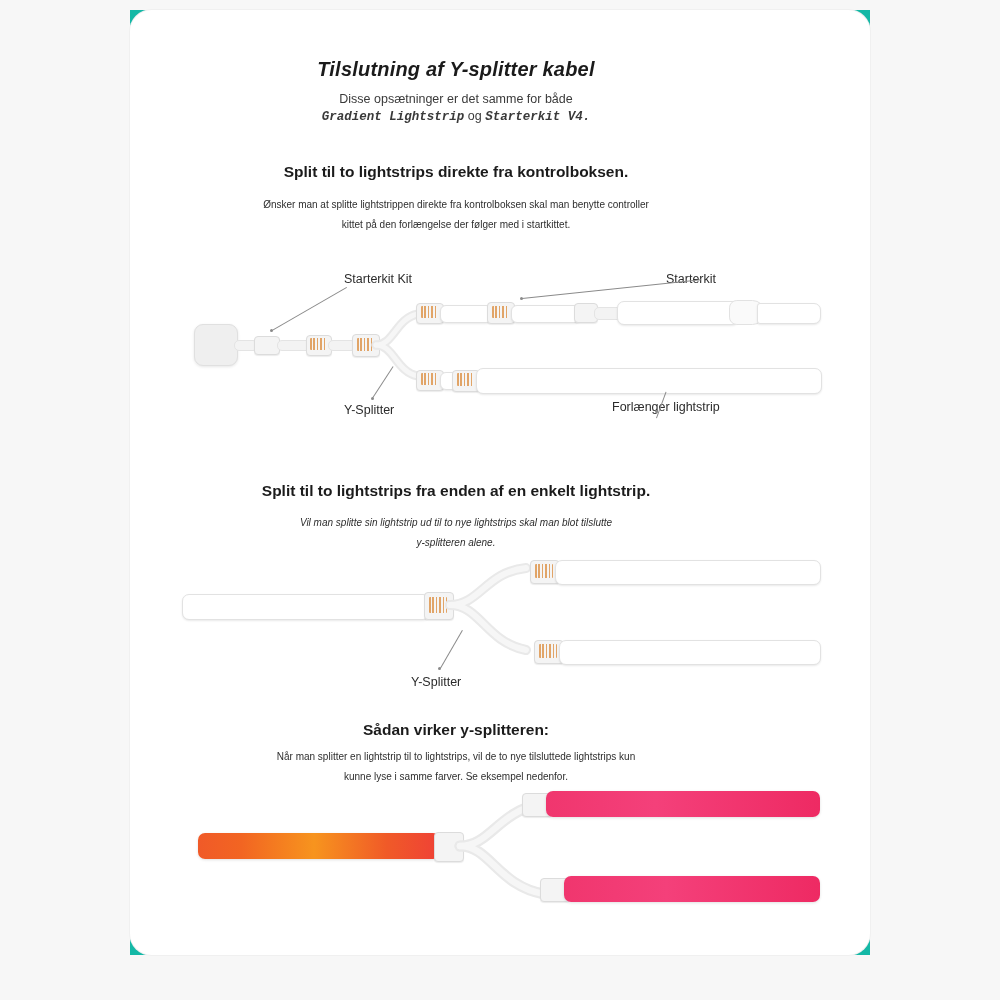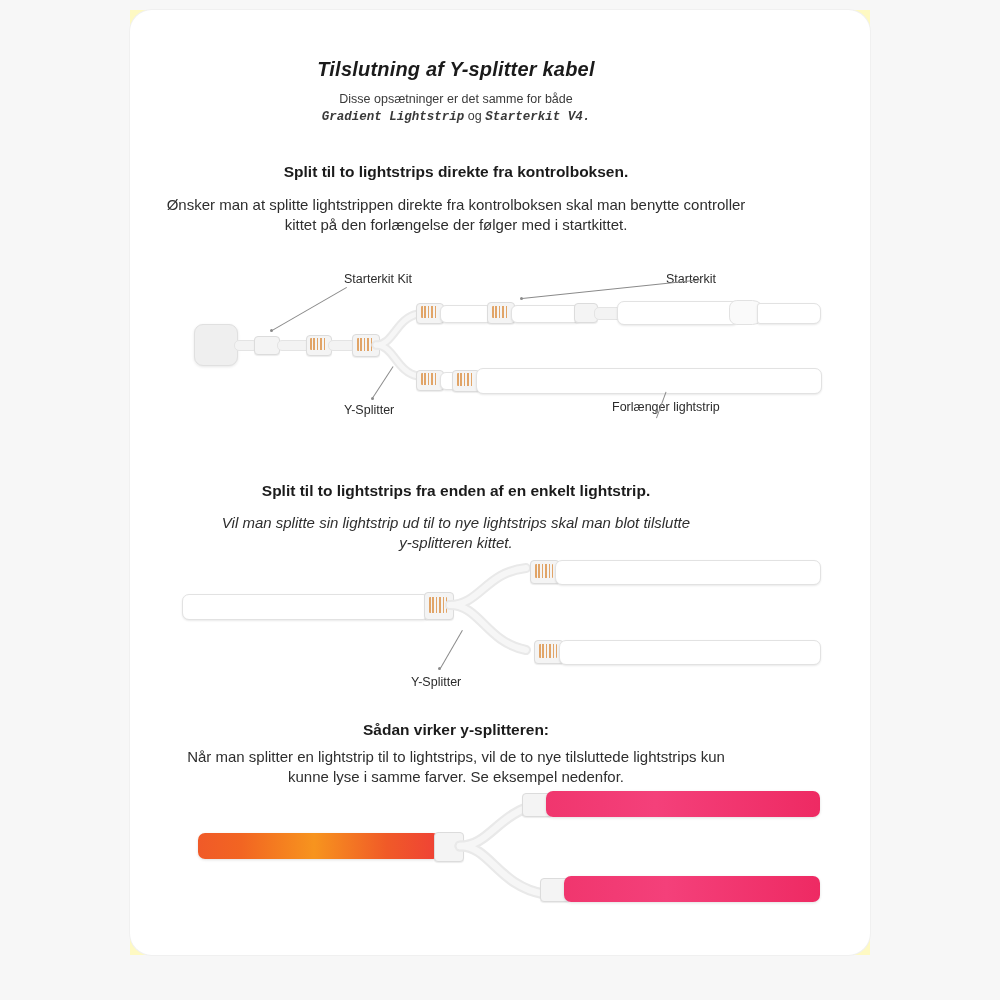--- a/index.html
+++ b/index.html
@@ -11,21 +11,21 @@
     width: 1000px;
     height: 1000px;
     font-family: "Liberation Sans", sans-serif;
     color: #222222;
     overflow: hidden;
   }
   #page {
     position: relative;
     width: 912px;
     height: 1000px;
-    background: #fef9c3;
+    background: #14b8a6;
   }
   
   .card {
     position: absolute;
     left: 130px;
     top: 10px;
     width: 740px;
     height: 945px;
     background: #ffffff;
     border-radius: 22px;
@@ -80,21 +80,21 @@
     left: 0; right: 0;
     text-align: center;
     font-size: 15.5px;
     font-weight: bold;
     color: #1b1b1b;
   }
   .section-body {
     position: absolute;
     left: 0; right: 0;
     text-align: center;
-    font-size: 15px;
+    font-size: 10px;
     line-height: 20px;
     color: #2e2e2e;
   }
   .callout {
     position: absolute;
     font-size: 12.5px;
     color: #2b2b2b;
     white-space: nowrap;
   }
 
@@ -246,21 +246,21 @@
   <div class="leader" style="left:372px; top:398px; width:38px; transform:rotate(-57deg);"></div>
   <div class="dot" style="left:371px; top:397px;"></div>
 
   <div class="callout" style="left:612px; top:400px;">Forlænger lightstrip</div>
   <div class="leader" style="left:656px; top:418px; width:28px; transform:rotate(-70deg);"></div>
   <div class="dot" style="left:655px; top:410px;"></div>
 
   <div class="section-heading" style="top:482px;">Split til to lightstrips fra enden af en enkelt lightstrip.</div>
   <div class="section-body" style="top:513px;font-style:italic;">
     <span>Vil man splitte sin lightstrip ud til to nye lightstrips skal man blot tilslutte</span><br>
-    <span>y-splitteren kittet.</span>
+    <span>y-splitteren alene.</span>
   </div>
 
   <div class="strip" style="left:182px; top:594px; width:246px; height:24px;"></div>
   <div class="connector" style="left:424px; top:592px; width:28px; height:26px;"></div>
   <div class="pins" style="left:429px; top:597px; width:18px; height:16px;"></div>
 
   <svg class="ysplit" style="left:448px; top:560px;" width="110" height="110">
     <path d="M2,45 C32,45 38,12 78,8" stroke="#e9e9e9" stroke-width="10" fill="none" stroke-linecap="round"></path>
     <path d="M2,45 C32,45 38,82 78,90" stroke="#e9e9e9" stroke-width="10" fill="none" stroke-linecap="round"></path>
     <path d="M2,45 C32,45 38,12 78,8" stroke="#f6f6f6" stroke-width="6" fill="none" stroke-linecap="round"></path>

